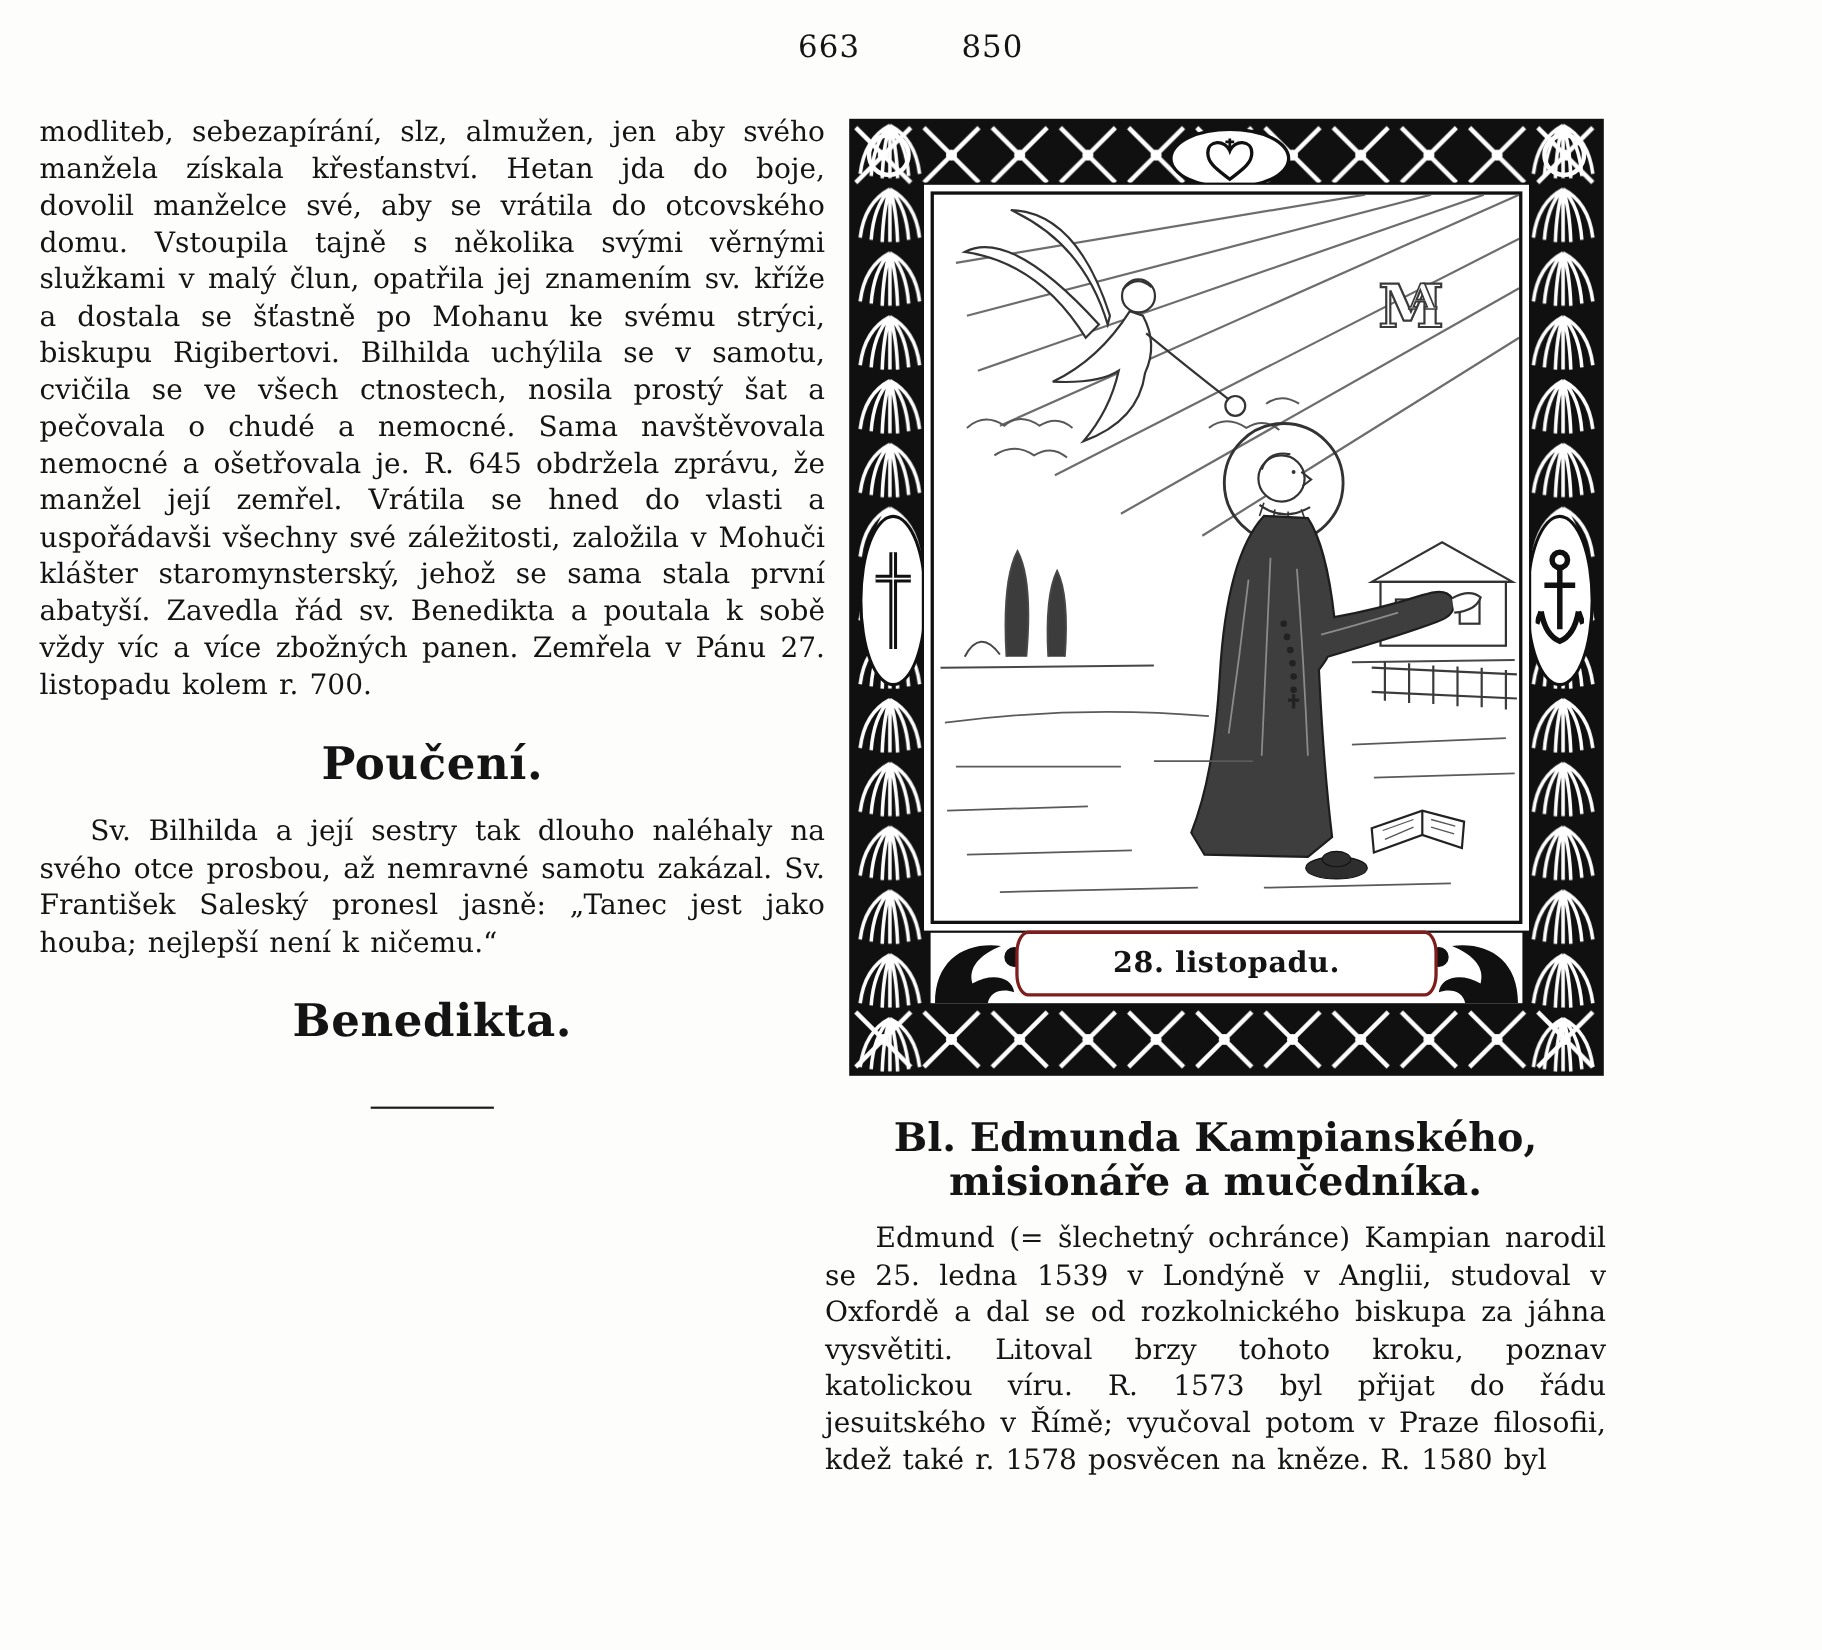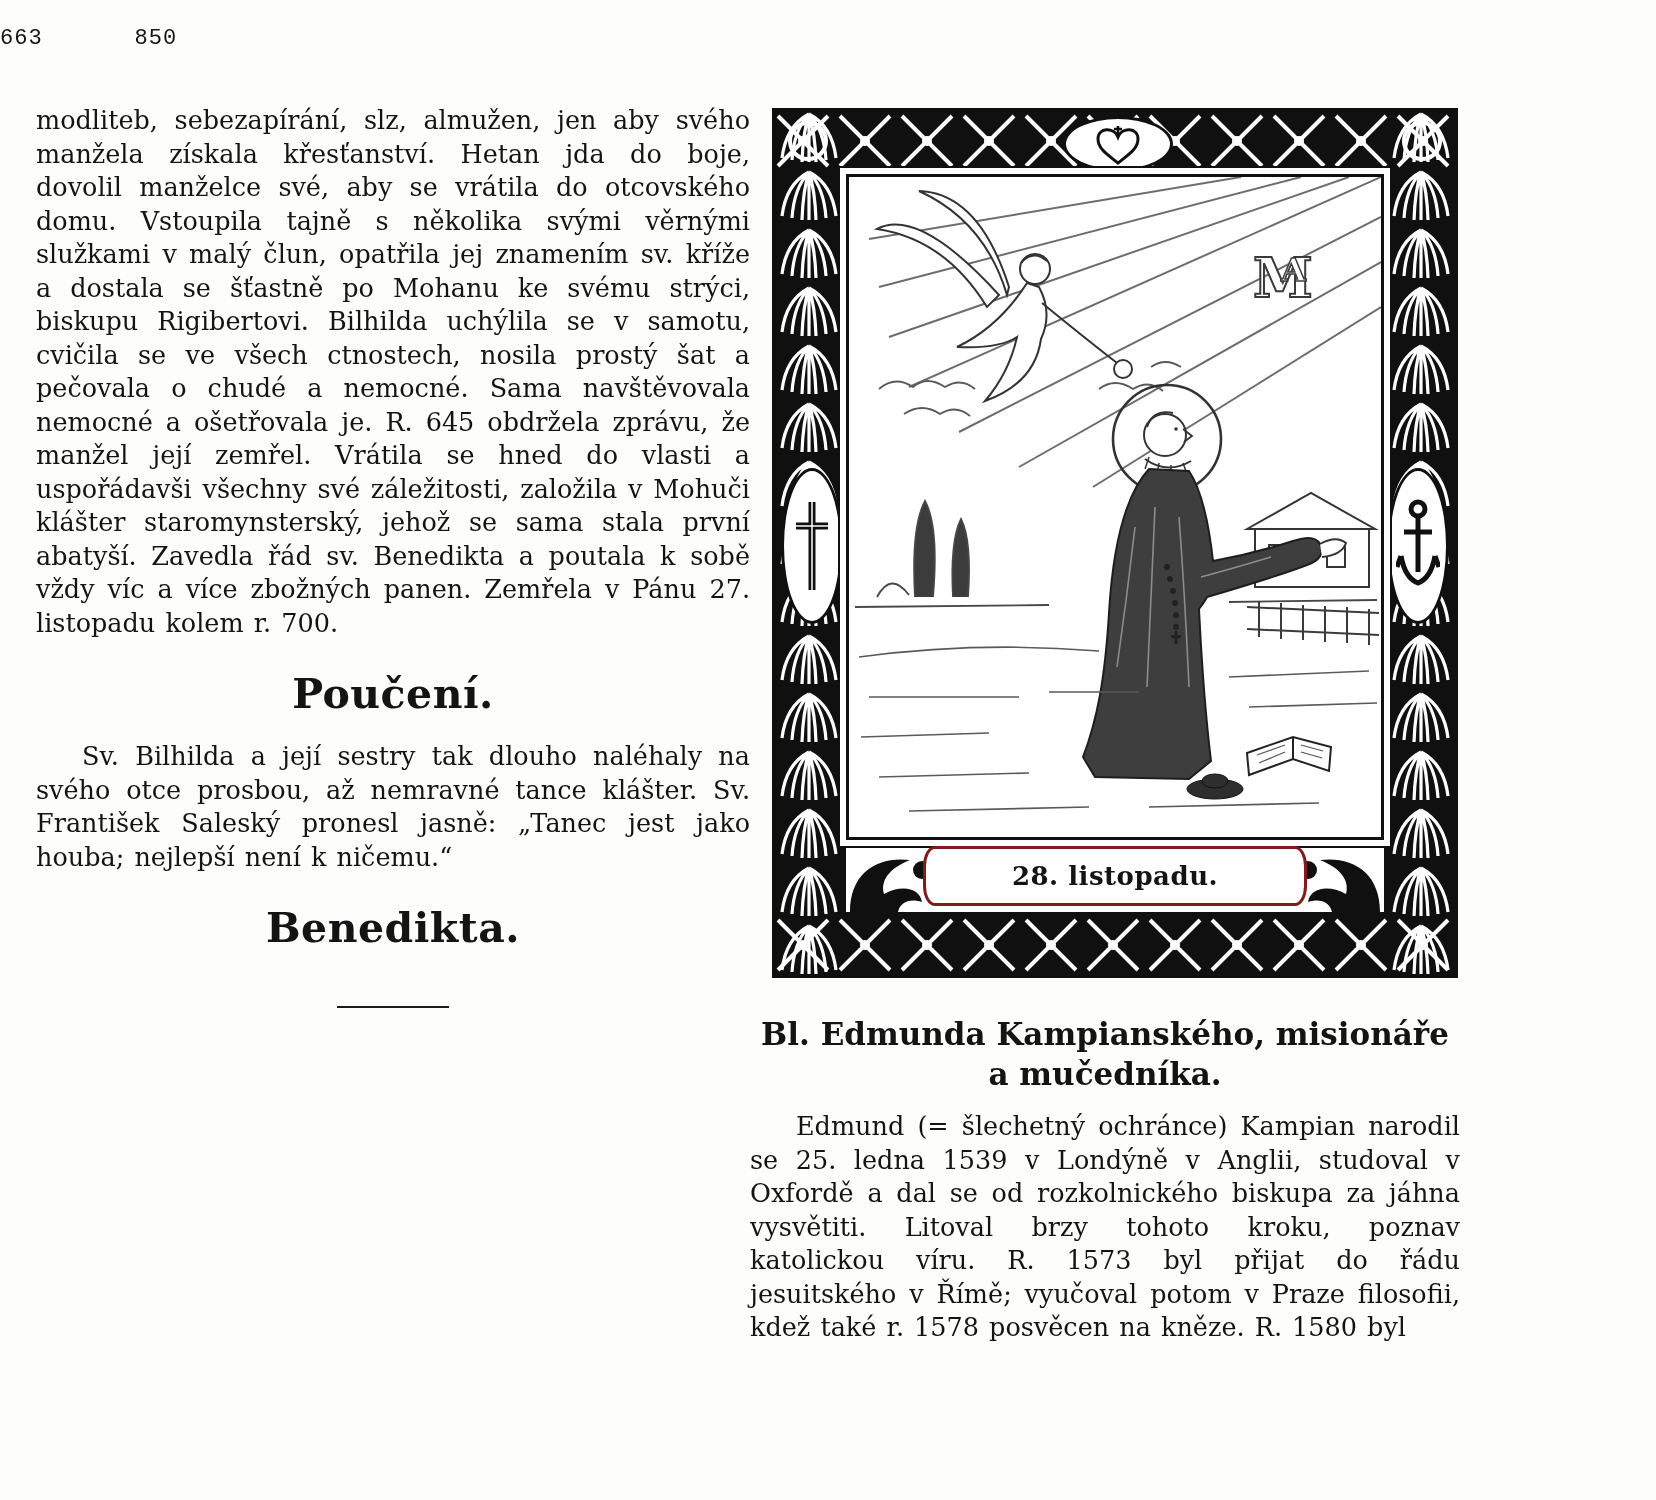--- a/index.html
+++ b/index.html
@@ -5,22 +5,22 @@
   html,body{margin:0;padding:0;}
   body{
     width:1656px;height:1500px;overflow:hidden;
     background:#fdfdfc;
     font-family:"DejaVu Serif","Liberation Serif",serif;
     color:#141414;
   }
   .spread{position:relative;width:1656px;height:1500px;}
   .pagenums{
     position:absolute;top:26px;left:0;width:100%;
-    display:flex;gap:92px;
-    font-size:22px;letter-spacing:1px;font-family:Liberation Mono, monospace;
+    display:flex;justify-content:center;gap:92px;
+    font-size:28px;letter-spacing:1px;
   }
   .columns{
     position:absolute;top:104px;left:36px;right:36px;
     display:flex;
   }
   .col-left{width:714px;}
   .col-right{width:710px;}
   p.body{
     font-size:25.5px;line-height:33.5px;text-align:justify;
     margin:0;word-spacing:2px;
@@ -71,40 +71,40 @@
     width:378px;height:54px;background:#fff;
     border:3px solid #7f1d1d;border-radius:12px/20px;
     display:flex;align-items:center;justify-content:center;
     font-weight:bold;font-size:26px;letter-spacing:.5px;
   }
   .swirl{position:absolute;bottom:0;}
   .swirl-l{left:2px;}
   .swirl-r{right:2px;transform:scaleX(-1);}
 
   h1.card-title{
-    text-align:center;font-size:31px;line-height:40px;font-weight:bold;
+    text-align:center;font-size:36px;line-height:40px;font-weight:bold;
     margin:34px 0 16px 0;
   }
 </style>
 </head>
 <body>
 
 <div class="spread">
 
   <div class="pagenums">
     <span>663</span>
     <span>850</span>
   </div>
 
   <div class="columns">
 
     <div class="col-left">
       <p class="body">modliteb, sebezapírání, slz, almužen, jen aby svého manžela získala křesťanství. Hetan jda do boje, dovolil manželce své, aby se vrátila do otcovského domu. Vstoupila tajně s několika svými věrnými služkami v malý člun, opatřila jej znamením sv. kříže a dostala se šťastně po Mohanu ke svému strýci, biskupu Rigibertovi. Bilhilda uchýlila se v samotu, cvičila se ve všech ctnostech, nosila prostý šat a pečovala o chudé a nemocné. Sama navštěvovala nemocné a ošetřovala je. R. 645 obdržela zprávu, že manžel její zemřel. Vrátila se hned do vlasti a uspořádavši všechny své záležitosti, založila v Mohuči klášter staromynsterský, jehož se sama stala první abatyší. Zavedla řád sv. Benedikta a poutala k sobě vždy víc a více zbožných panen. Zemřela v Pánu 27. listopadu kolem r. 700.</p>
       <h2 class="sub">Poučení.</h2>
-      <p class="body indent">Sv. Bilhilda a její sestry tak dlouho naléhaly na svého otce prosbou, až nemravné tance klášter. Sv. František Saleský pronesl jasně: „Tanec jest jako houba; nejlepší není k ničemu.“</p>
+      <p class="body indent">Sv. Bilhilda a její sestry tak dlouho naléhaly na svého otce prosbou, až nemravné samotu zakázal. Sv. František Saleský pronesl jasně: „Tanec jest jako houba; nejlepší není k ničemu.“</p>
       <h2 class="sub">Benedikta.</h2>
       <div class="rule"></div>
     </div>
 
     <div class="col-right">
 
       <div class="holy-card">
 
         <svg class="strip strip-left" width="74" height="870" viewBox="0 0 74 870">
           <defs>

